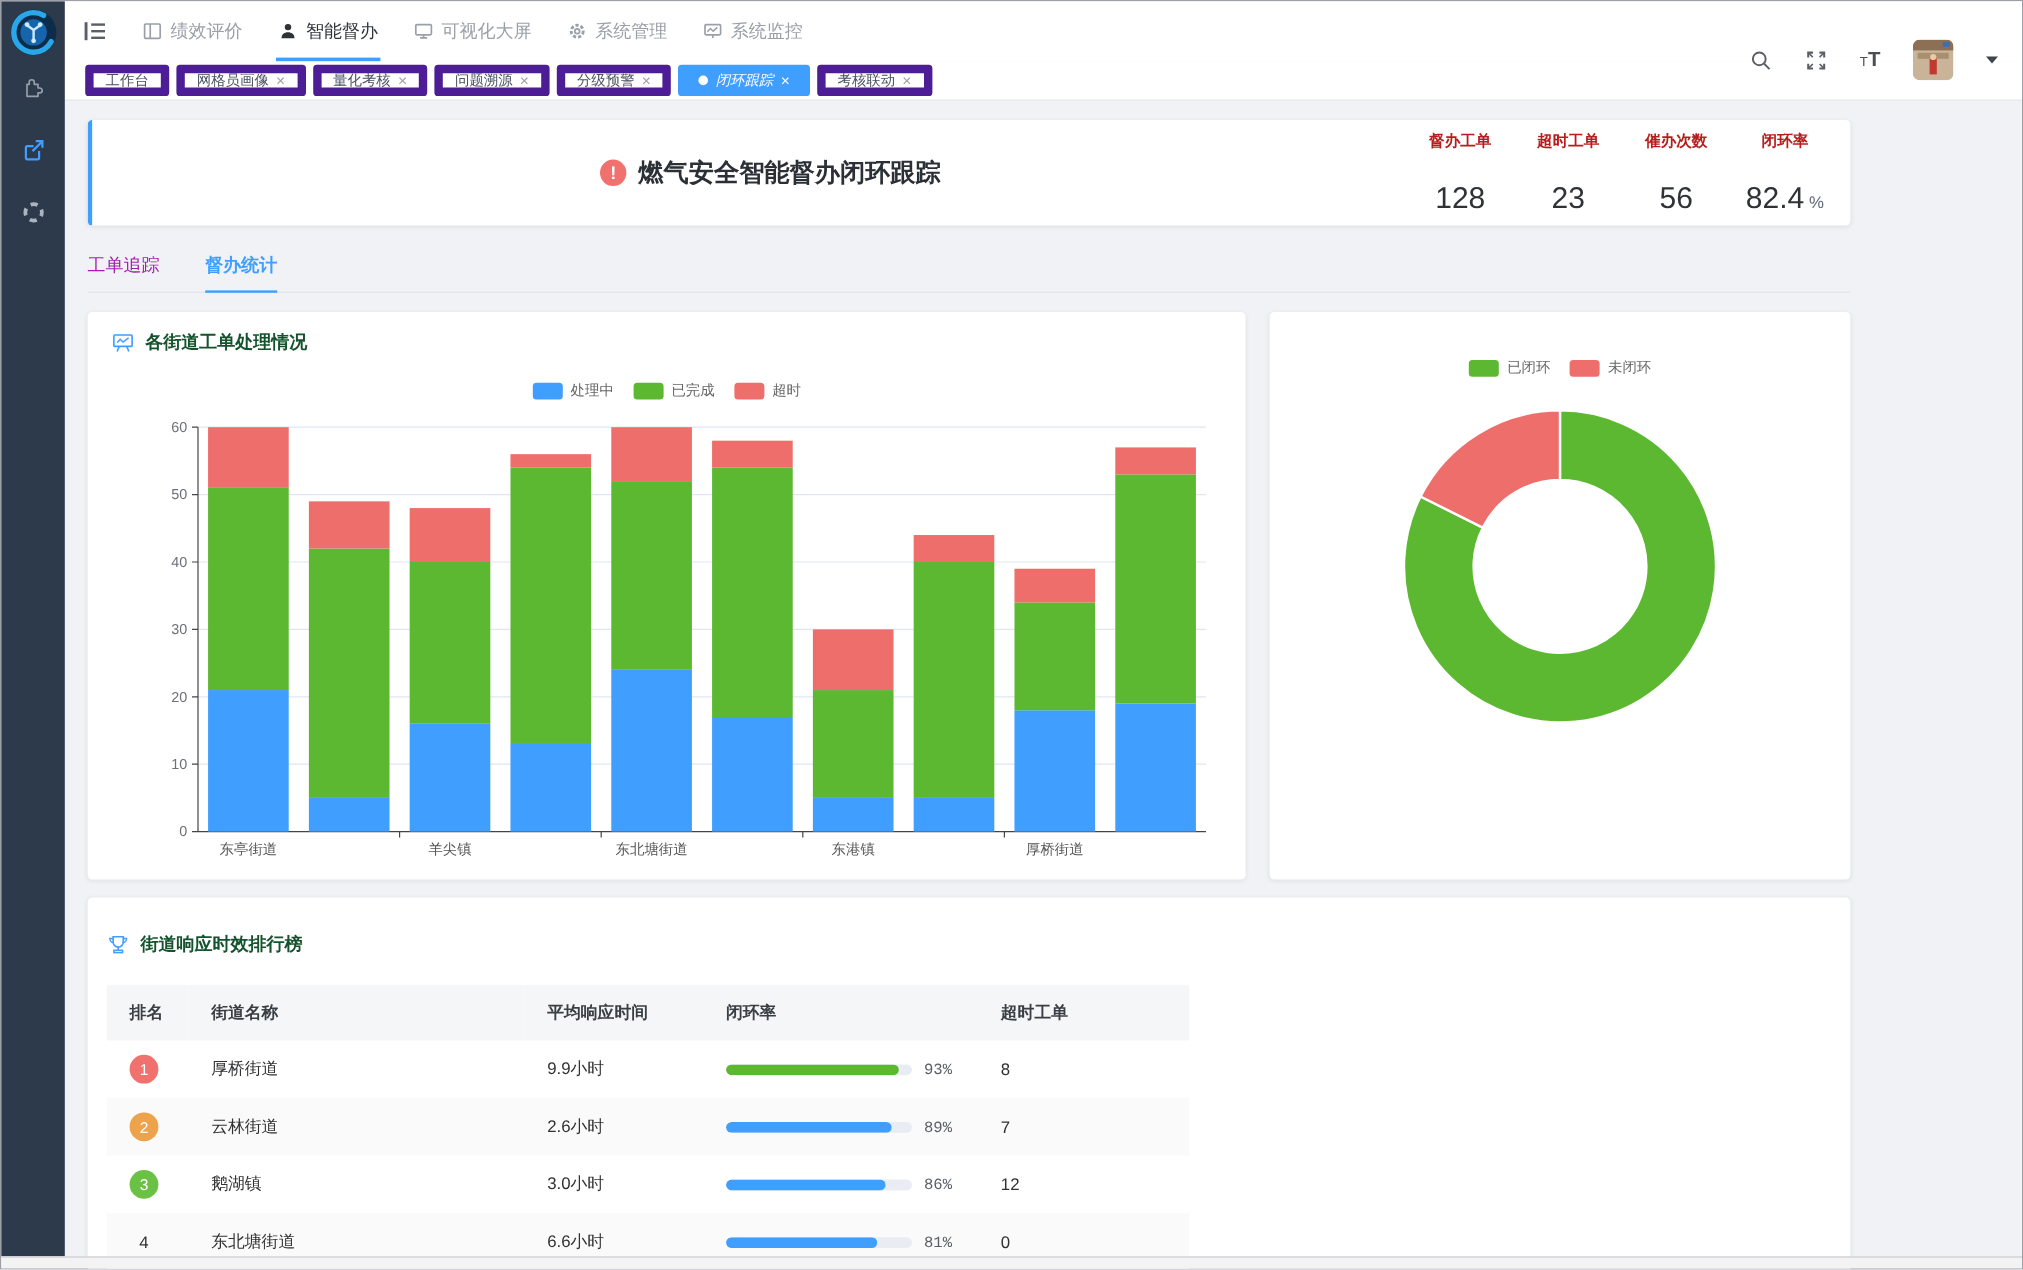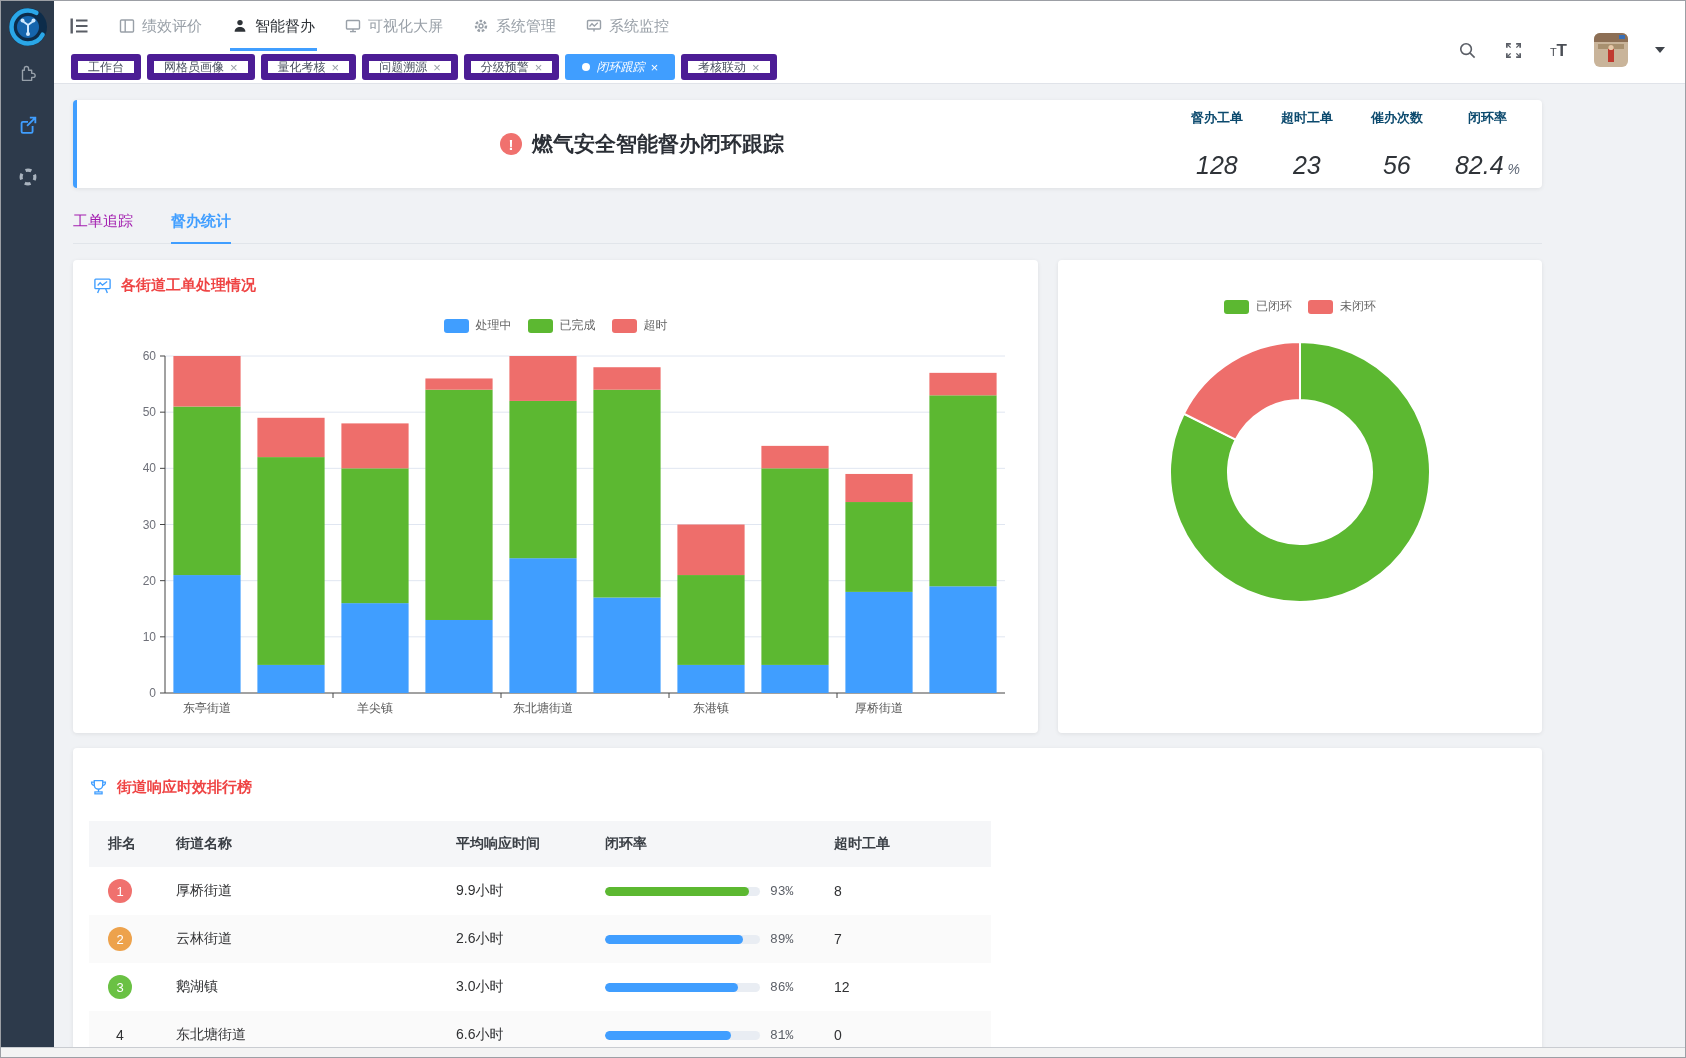--- a/index.html
+++ b/index.html
@@ -65,30 +65,30 @@
     display:flex; align-items:center; padding:0 22px;
   }
   .banner-title-wrap { flex:1; display:flex; justify-content:center; align-items:center; gap:10px; }
   .alert-badge {
     width:22px; height:22px; border-radius:50%; background:#f0716e; color:#fff;
     display:flex; align-items:center; justify-content:center; font-size:15px; font-weight:bold;
   }
   .banner-title { font-size:21px; font-weight:bold; color:#2b2f36; }
   .stats { display:flex; gap:26px; }
   .stat { text-align:center; min-width:64px; }
-  .stat .lab { font-size:13px; font-weight:bold; color:#0c4a6e; }
-  .stat .val { font-size:25px; color:#2f3338; margin-top:24px;font-style:italic; }
+  .stat .lab { font-size:13px; font-weight:bold; color:#b91c1c; }
+  .stat .val { font-size:25px; color:#2f3338; margin-top:24px; }
   .stat .unit { font-size:14px; color:#5f6877; margin-left:4px; }
   .subtabs { width:1469px; margin-top:24px; border-bottom:1px solid #e1e5ea; display:flex; gap:38px; }
   .subtab { padding-bottom:11px; font-size:15px; color:#a21caf; cursor:pointer; }
   .subtab.active { color:#409eff; border-bottom:2px solid #409eff; margin-bottom:-1px; font-weight:bold; }
   .charts-row { margin-top:16px; display:flex; gap:20px; }
   .card-bar   { width:965px; height:473px; padding:16px 20px; }
   .card-donut { width:484px; height:473px; padding:16px 16px; }
-  .card-title { display:flex; align-items:center; gap:9px; font-size:15px; font-weight:bold; color:#ef4444; }
+  .card-title { display:flex; align-items:center; gap:9px; font-size:15px; font-weight:bold; color:#14532d; }
   .legend-row { display:flex; justify-content:center; gap:16px; margin-top:22px; }
   .legend-item { display:inline-flex; align-items:center; gap:7px; font-size:12px; color:#666; cursor:pointer; }
   .swatch { width:25px; height:14px; border-radius:3px; display:inline-block; }
   #bar-svg { display:block; margin-top:8px; }
   #donut-svg { display:block; margin:12px auto 0; }
   
   .rank-card { width:1469px; margin-top:15px; padding:30px 16px 16px; height:380px; }
   .rank-table { margin-top:24px; width:902px; border-collapse:collapse; table-layout:fixed; }
   .rank-table th {
     text-align:left; font-size:14px; color:#3a3f45; background:#f5f6f8;

